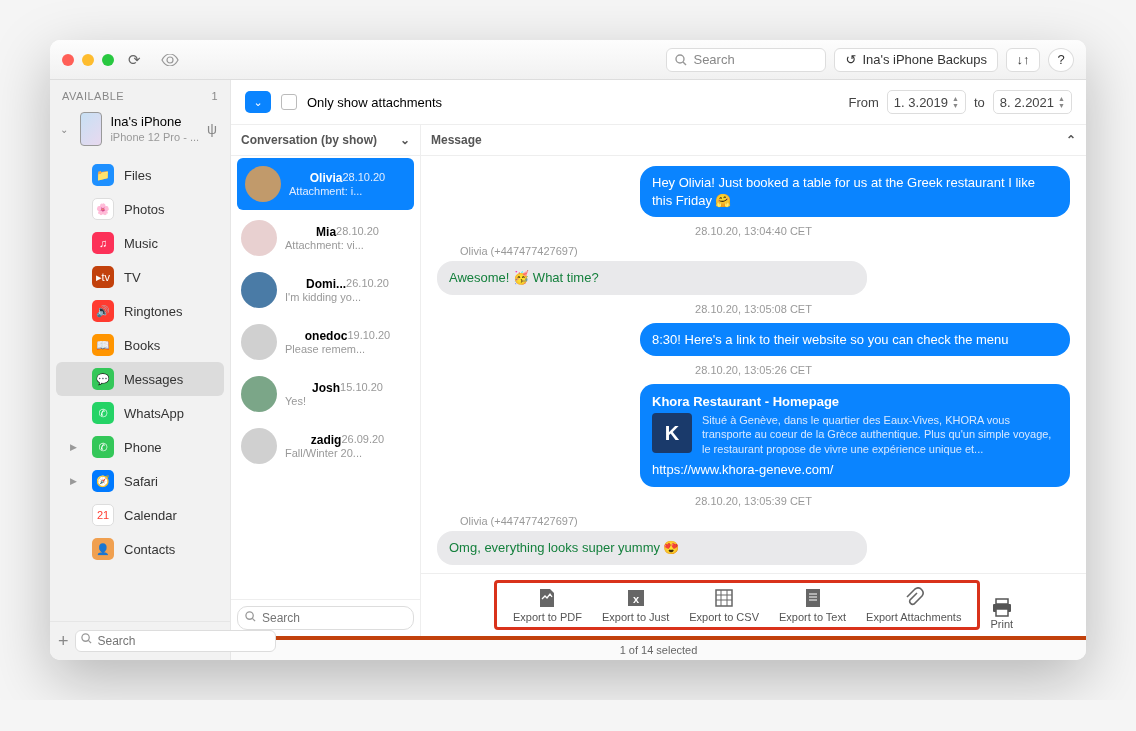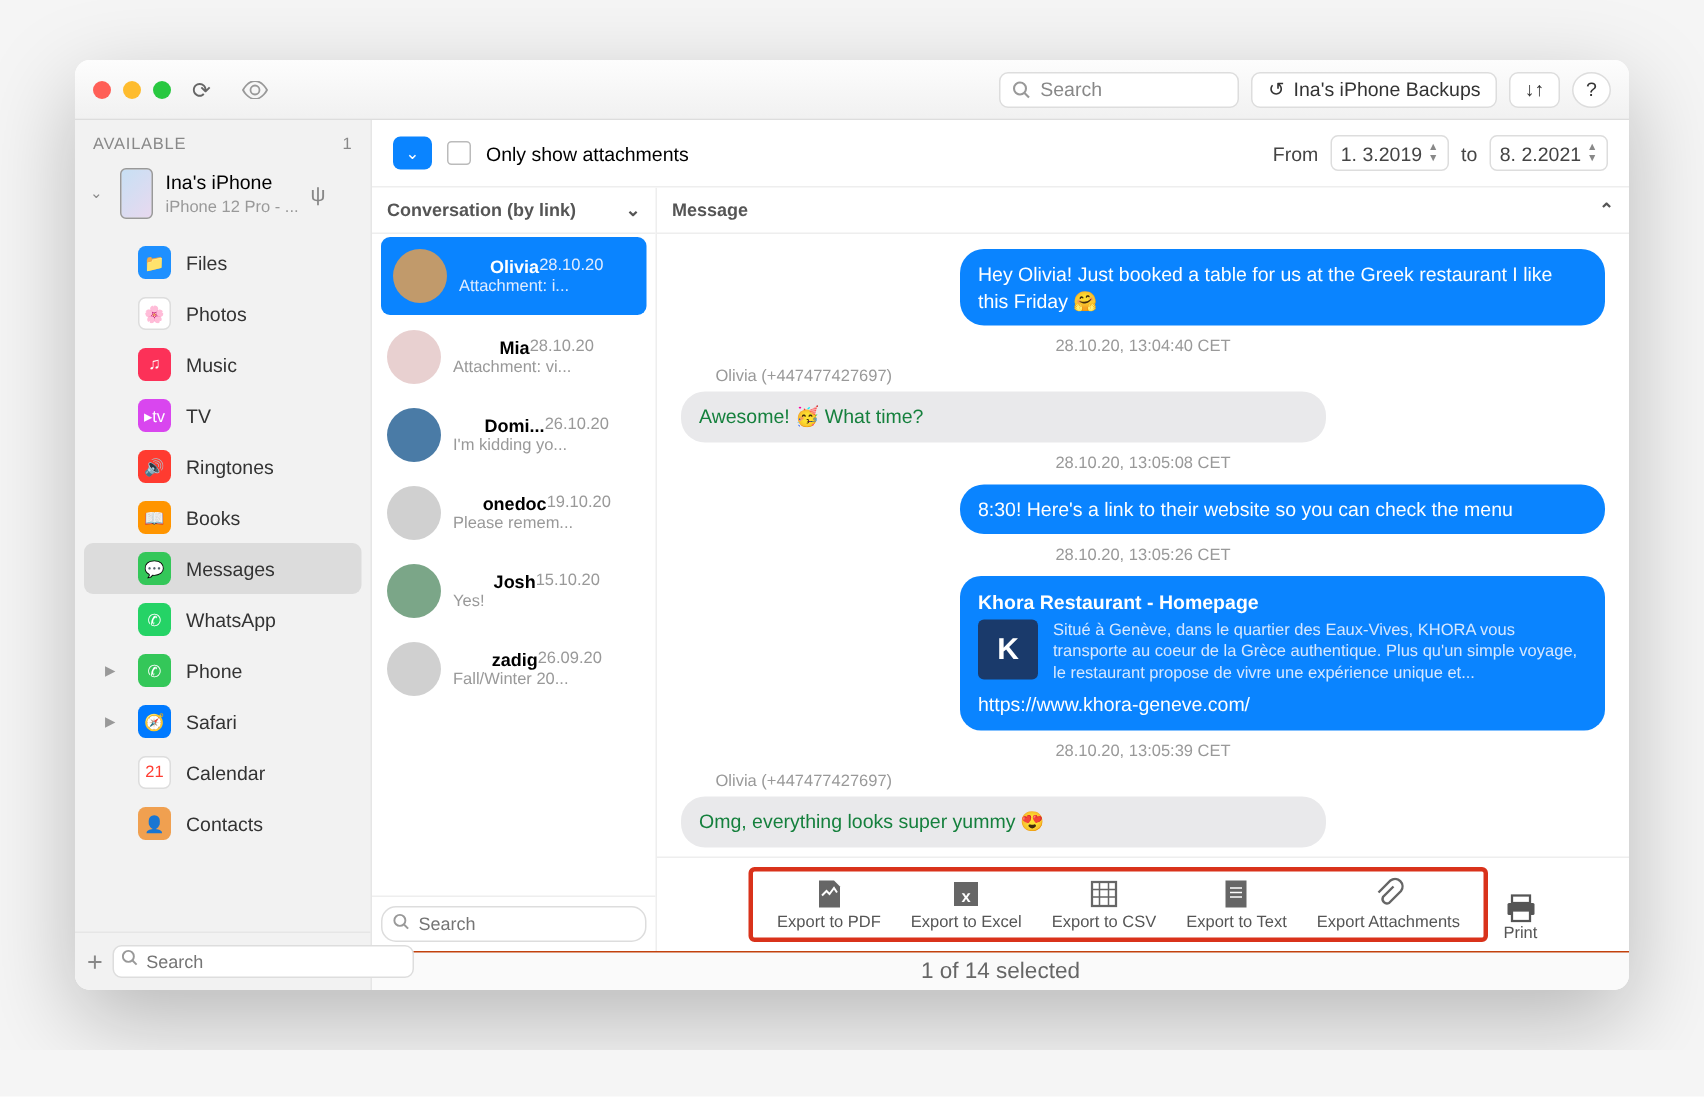--- a/index.html
+++ b/index.html
@@ -7,21 +7,21 @@
 .window { width: 1036px; height: 620px; margin: 40px auto; background: #fff; border-radius: 10px; box-shadow: 0 20px 60px rgba(0,0,0,0.25); overflow: hidden; display: flex; flex-direction: column; }
 .titlebar { height: 40px; background: linear-gradient(#fdfdfd,#f1f1f1); display: flex; align-items: center; padding: 0 12px; border-bottom: 1px solid #ddd; gap: 8px; }
 .traffic { display: flex; gap: 8px; }
 .dot { width: 12px; height: 12px; border-radius: 50%; }
 .dot.red { background:#ff5f57 } .dot.yellow { background:#febc2e } .dot.green { background:#28c840 }
 .titlebar .tool { color:#666; font-size:15px; padding:0 6px; }
 .spacer { flex:1 }
 .search-top { display:flex; align-items:center; background:#fff; border:1px solid #ddd; border-radius:6px; padding:2px 8px; width:160px; height:24px; color:#888; font-size:13px; gap:6px }
 .btn { border:1px solid #ddd; border-radius:6px; height:24px; padding:0 10px; font-size:13px; color:#333; display:flex; align-items:center; gap:6px; background:#fff }
 .body { flex:1; display:flex; overflow:hidden }
-.sidebar { width: 198px; background:#f2f2f2; border-right:1px solid #e6e6e6; display:flex; flex-direction:column }
+.sidebar { width: 181px; background:#f2f2f2; border-right:1px solid #e6e6e6; display:flex; flex-direction:column }
 .avail { padding:10px 12px 6px; color:#888; font-size:11px; letter-spacing:.5px; display:flex; justify-content:space-between }
 .device { display:flex; align-items:center; gap:8px; padding:4px 10px; font-size:13px }
 .phone-thumb { width:22px; height:34px; background:linear-gradient(135deg,#c7e0f4,#e8d9ef); border-radius:4px; border:1px solid #999 }
 .device .meta small { color:#999; font-size:11px }
 .chev { color:#888; font-size:10px; margin-right:4px }
 .usb { color:#888; font-size:14px }
 .cats { margin-top:8px }
 .cat { display:flex; align-items:center; gap:10px; padding:6px 14px 6px 34px; font-size:13px; color:#333; border-radius:6px; margin:0 6px }
 .cat.sel { background:#dcdcdc }
 .cat .cicon { width:22px; height:22px; border-radius:5px; display:flex; align-items:center; justify-content:center; color:#fff; font-size:14px }
@@ -72,21 +72,21 @@
 .linkcard .lkbody { display:flex; gap:10px; align-items:flex-start }
 .lkthumb { width:40px; height:40px; background:#1a3a6b; color:#fff; display:flex; align-items:center; justify-content:center; font-size:20px; font-weight:700; border-radius:4px; flex-shrink:0 }
 .lkdesc { color:#d7e8ff; font-size:11px; line-height:1.3 }
 .lkurl { margin-top:6px; font-size:13px }
 
 .exportbar { display:flex; align-items:flex-end; justify-content:center; padding:6px 10px; border-top:1px solid #eee; gap:0 }
 .export-group { display:flex; border:3px solid #d9321b; border-radius:4px; padding:2px 6px }
 .ebtn { display:flex; flex-direction:column; align-items:center; font-size:11px; color:#555; padding:2px 10px; gap:2px }
 .ebtn .eicon { font-size:20px; color:#666 }
 .print { display:flex; flex-direction:column; align-items:center; font-size:11px; color:#555; margin-left:10px }
-.statusbar { text-align:center; font-size:15px; color:#666; padding:4px; border-top:1px solid #c2410c; background:#fafafa }
+.statusbar { text-align:center; font-size:11px; color:#666; padding:4px; border-top:4px solid #c2410c; background:#fafafa }
 svg { display:block }
 </style>
 </head>
 <body>
 
 <div class="window">
   <div class="titlebar">
     <div class="traffic">
       <div class="dot red"></div>
       <div class="dot yellow"></div>
@@ -152,21 +152,21 @@
           </div>
           <div class="cat">
             <span class="arrow"></span>
             <div class="cicon" style="background:#fc3158;">
               <span style="font-size:11px">♫</span>
             </div>
             <span>Music</span>
           </div>
           <div class="cat">
             <span class="arrow"></span>
-            <div class="cicon" style="background:#d946ef;">
+            <div class="cicon" style="background:#c2410c;">
               <span style="font-size:11px">▸tv</span>
             </div>
             <span>TV</span>
           </div>
           <div class="cat">
             <span class="arrow"></span>
             <div class="cicon" style="background:#ff3b30;">
               <span style="font-size:11px">🔊</span>
             </div>
             <span>Ringtones</span>
@@ -258,21 +258,21 @@
                 <span>▲</span>
                 <span>▼</span>
               </span>
           </div>
         </div>
       </div>
 
       <div class="columns">
         <div class="convcol">
           <div class="colhdr">
-            <span>Conversation (by link)</span>
+            <span>Conversation (by show)</span>
             <span class="grow"></span>
             <span>⌄</span>
           </div>
           <div class="convlist" id="convlist">
               <div class="conv sel">
                 <div class="av" style="background:#c19a6b"></div>
                 <div class="info">
                   <div class="row1">
                     <span class="name">Olivia</span>
                     <span class="date">28.10.20</span>
@@ -381,21 +381,21 @@
                   </span>
                   <span>Export to PDF</span>
                 </div>
                 <div class="ebtn">
                   <span class="eicon">
                     <svg width="22" height="22" viewBox="0 0 22 22">
                       <rect x="3" y="3" width="16" height="16" fill="#666"></rect>
                       <text x="11" y="16" text-anchor="middle" fill="#fff" font-size="11" font-weight="bold">x</text>
                     </svg>
                   </span>
-                  <span>Export to Excel</span>
+                  <span>Export to Just</span>
                 </div>
                 <div class="ebtn">
                   <span class="eicon">
                     <svg width="22" height="22" viewBox="0 0 22 22">
                       <rect x="3" y="3" width="16" height="16" fill="none" stroke="#666" stroke-width="1.5"></rect>
                       <line x1="3" y1="8" x2="19" y2="8" stroke="#666"></line>
                       <line x1="3" y1="13" x2="19" y2="13" stroke="#666"></line>
                       <line x1="8" y1="3" x2="8" y2="19" stroke="#666"></line>
                       <line x1="14" y1="3" x2="14" y2="19" stroke="#666"></line>
                     </svg>

